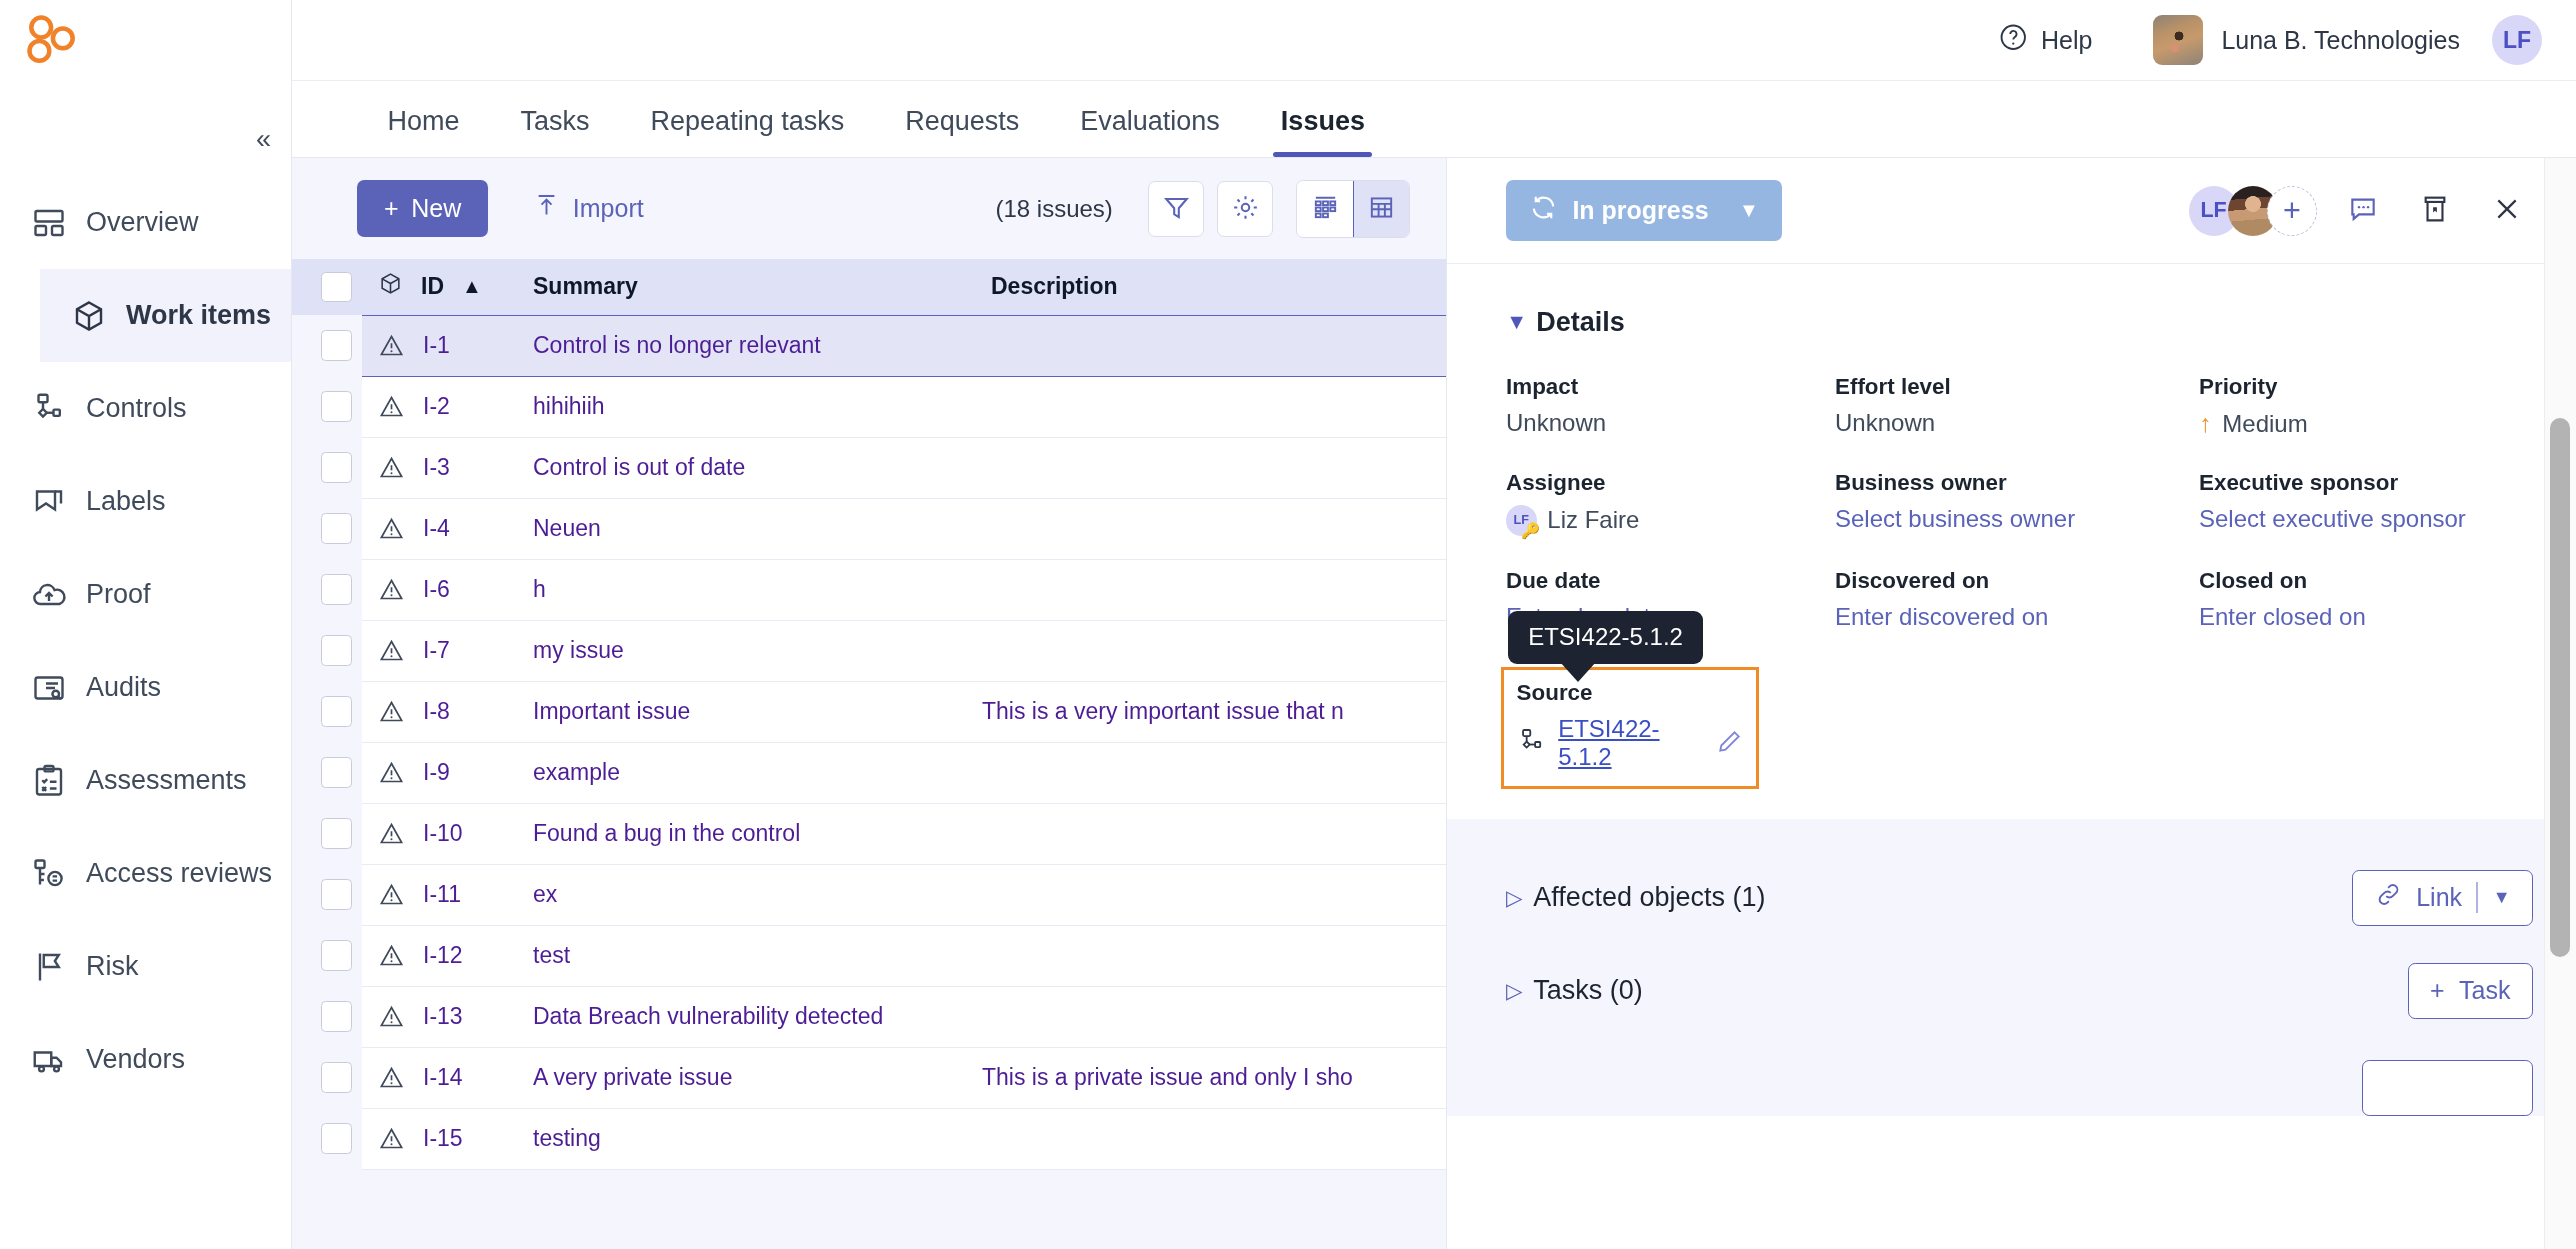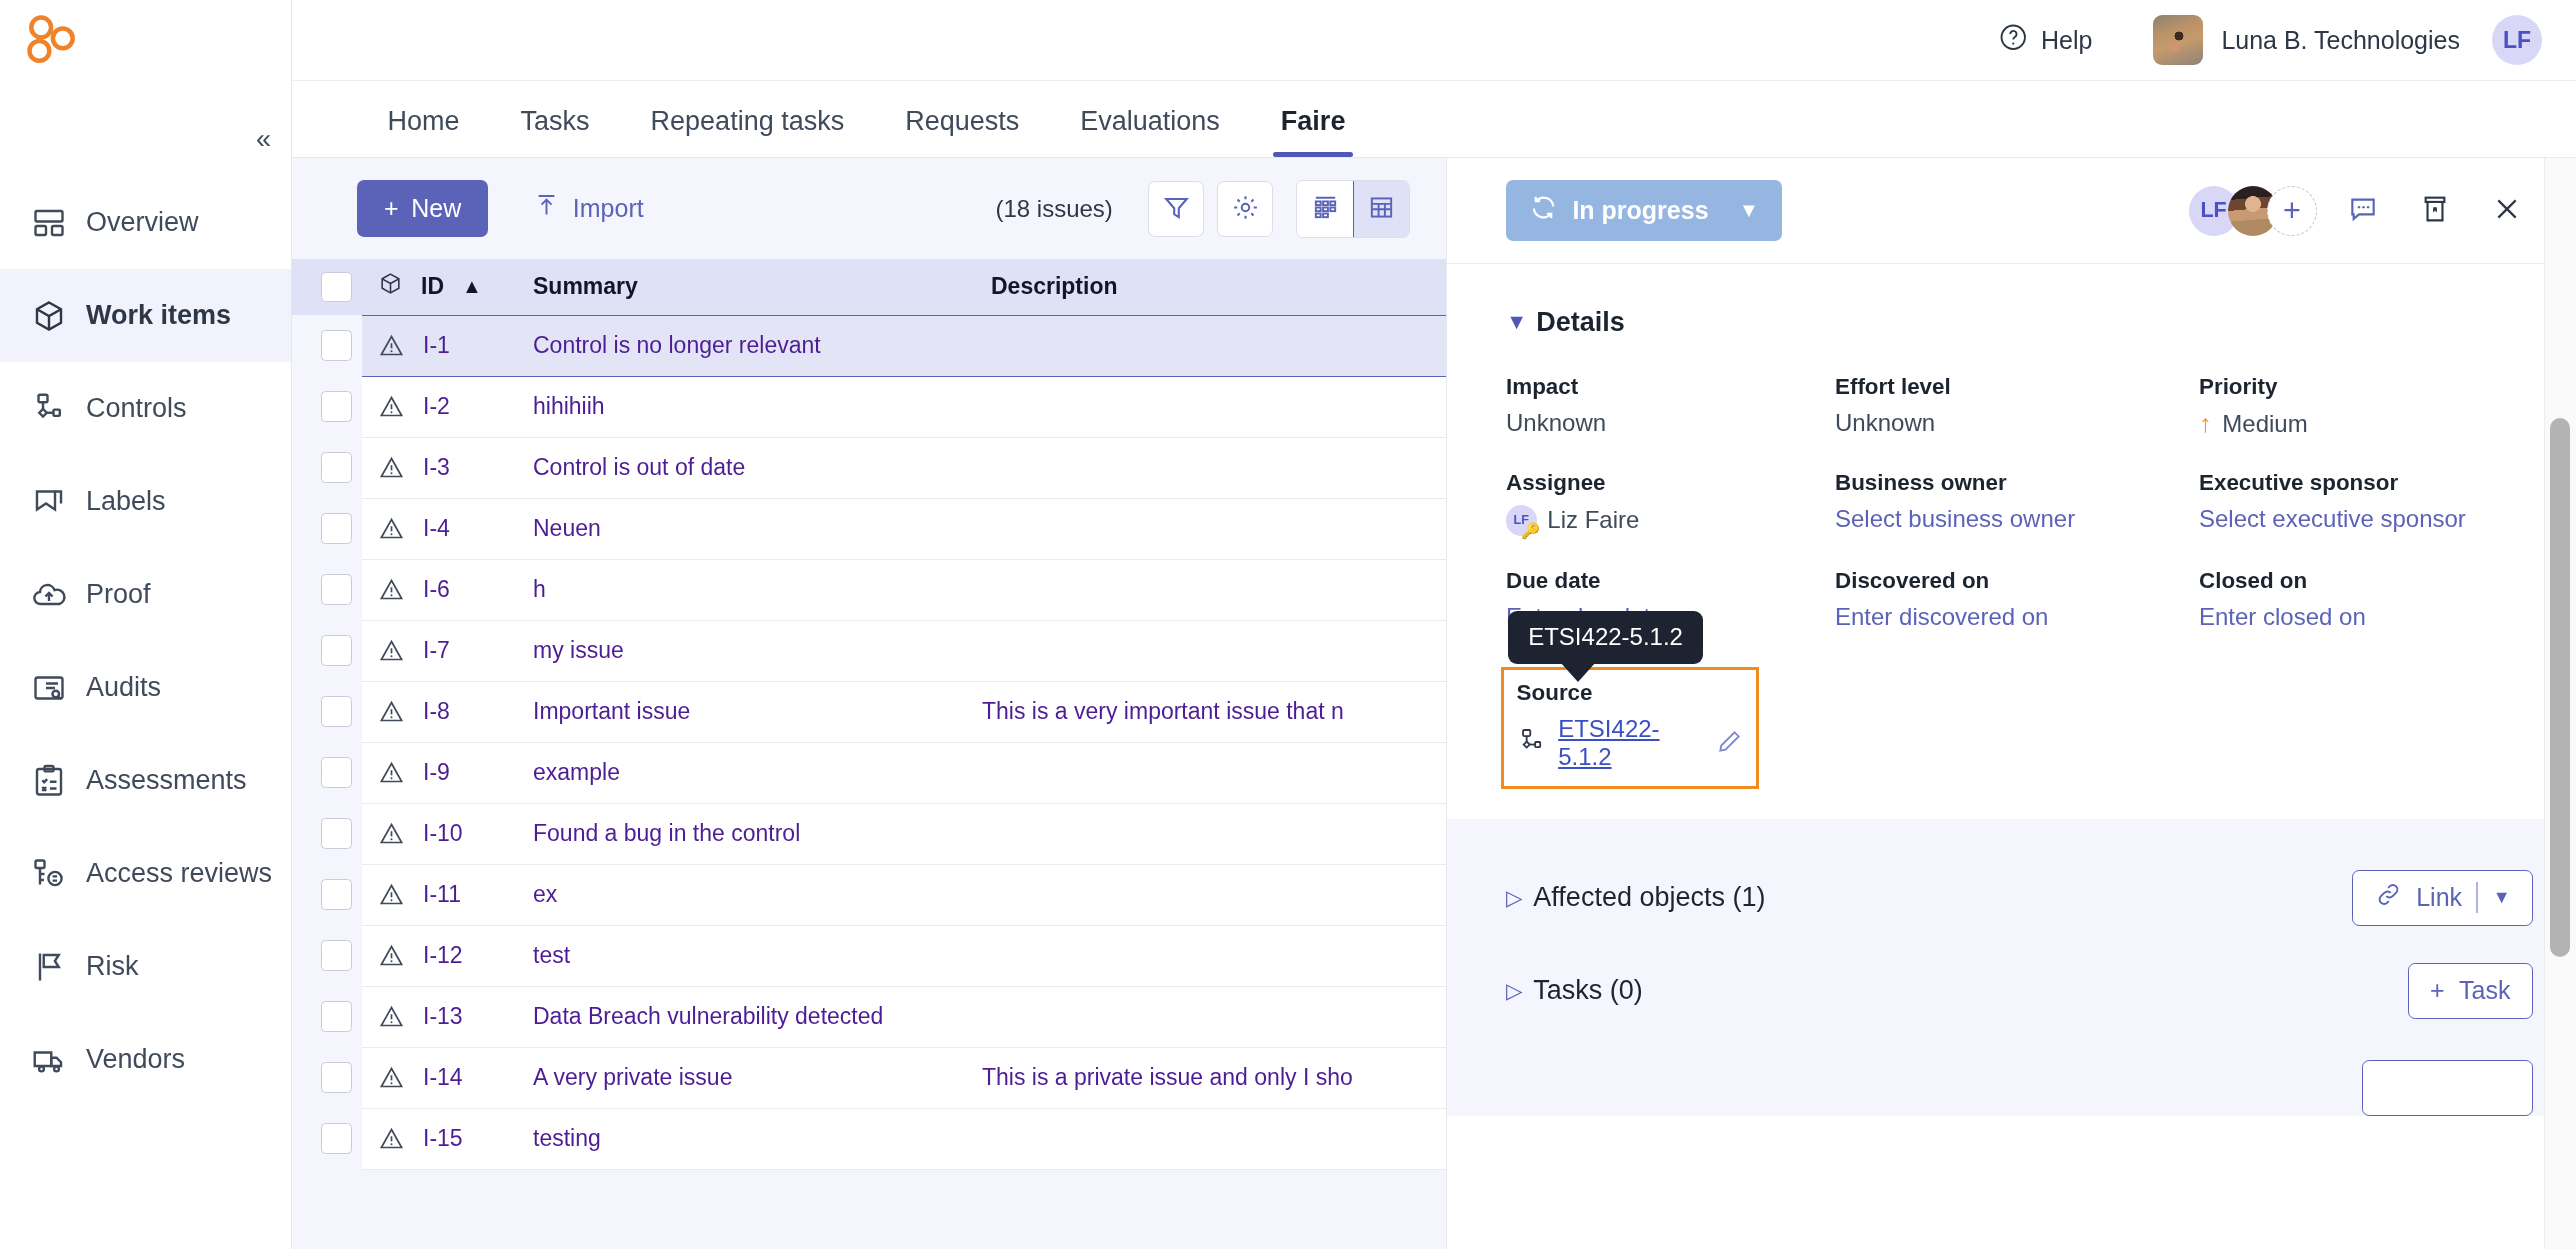--- a/index.html
+++ b/index.html
@@ -22,21 +22,21 @@
     position: absolute; right: 20px; top: 126px;
     font-size: 27px; color: #3f4a5a; cursor: pointer; line-height: 1;
     user-select: none;
   }
   .nav { position: absolute; top: 176px; left: 0; right: 0; }
   .nav-item {
     display: flex; align-items: center; gap: 18px;
     height: 93px; padding-left: 30px; cursor: pointer;
     color: #3f4a5a; font-size: 27px;
   }
-  .nav-item.active { background: #f2f2fc; font-weight: bold; color: #2e3747; }
+  .nav-item.active { background: #f2f2fc; font-weight: bold; color: #2e3747; margin-left: 40px; }
   .nav-ico { width: 38px; height: 38px; flex: 0 0 38px; display:flex; align-items:center; justify-content:center;}
   .nav-ico svg { width: 36px; height: 36px; }
 
   
   .right { flex: 1 1 auto; height: 1249px; position: relative; display: flex; flex-direction: column; min-width:0;}
 
   .topbar {
     height: 81px; background: #ffffff; border-bottom: 0.9px solid #ececf4;
     display: flex; align-items: center; justify-content: flex-end;
     padding-right: 34px; gap: 0px; flex: 0 0 81px;
@@ -356,21 +356,21 @@
       </div>
       <div class="avatar-lf">LF</div>
     </div>
 
     <div class="tabbar">
       <div class="tab">Home</div>
       <div class="tab">Tasks</div>
       <div class="tab">Repeating tasks</div>
       <div class="tab">Requests</div>
       <div class="tab">Evaluations</div>
-      <div class="tab active">Faire</div>
+      <div class="tab active">Issues</div>
     </div>
 
     <div class="body">
 
       <div class="listpane">
 
         <div class="toolbar">
           <button class="btn-new">
             <span>+</span>
             <span>New</span>

